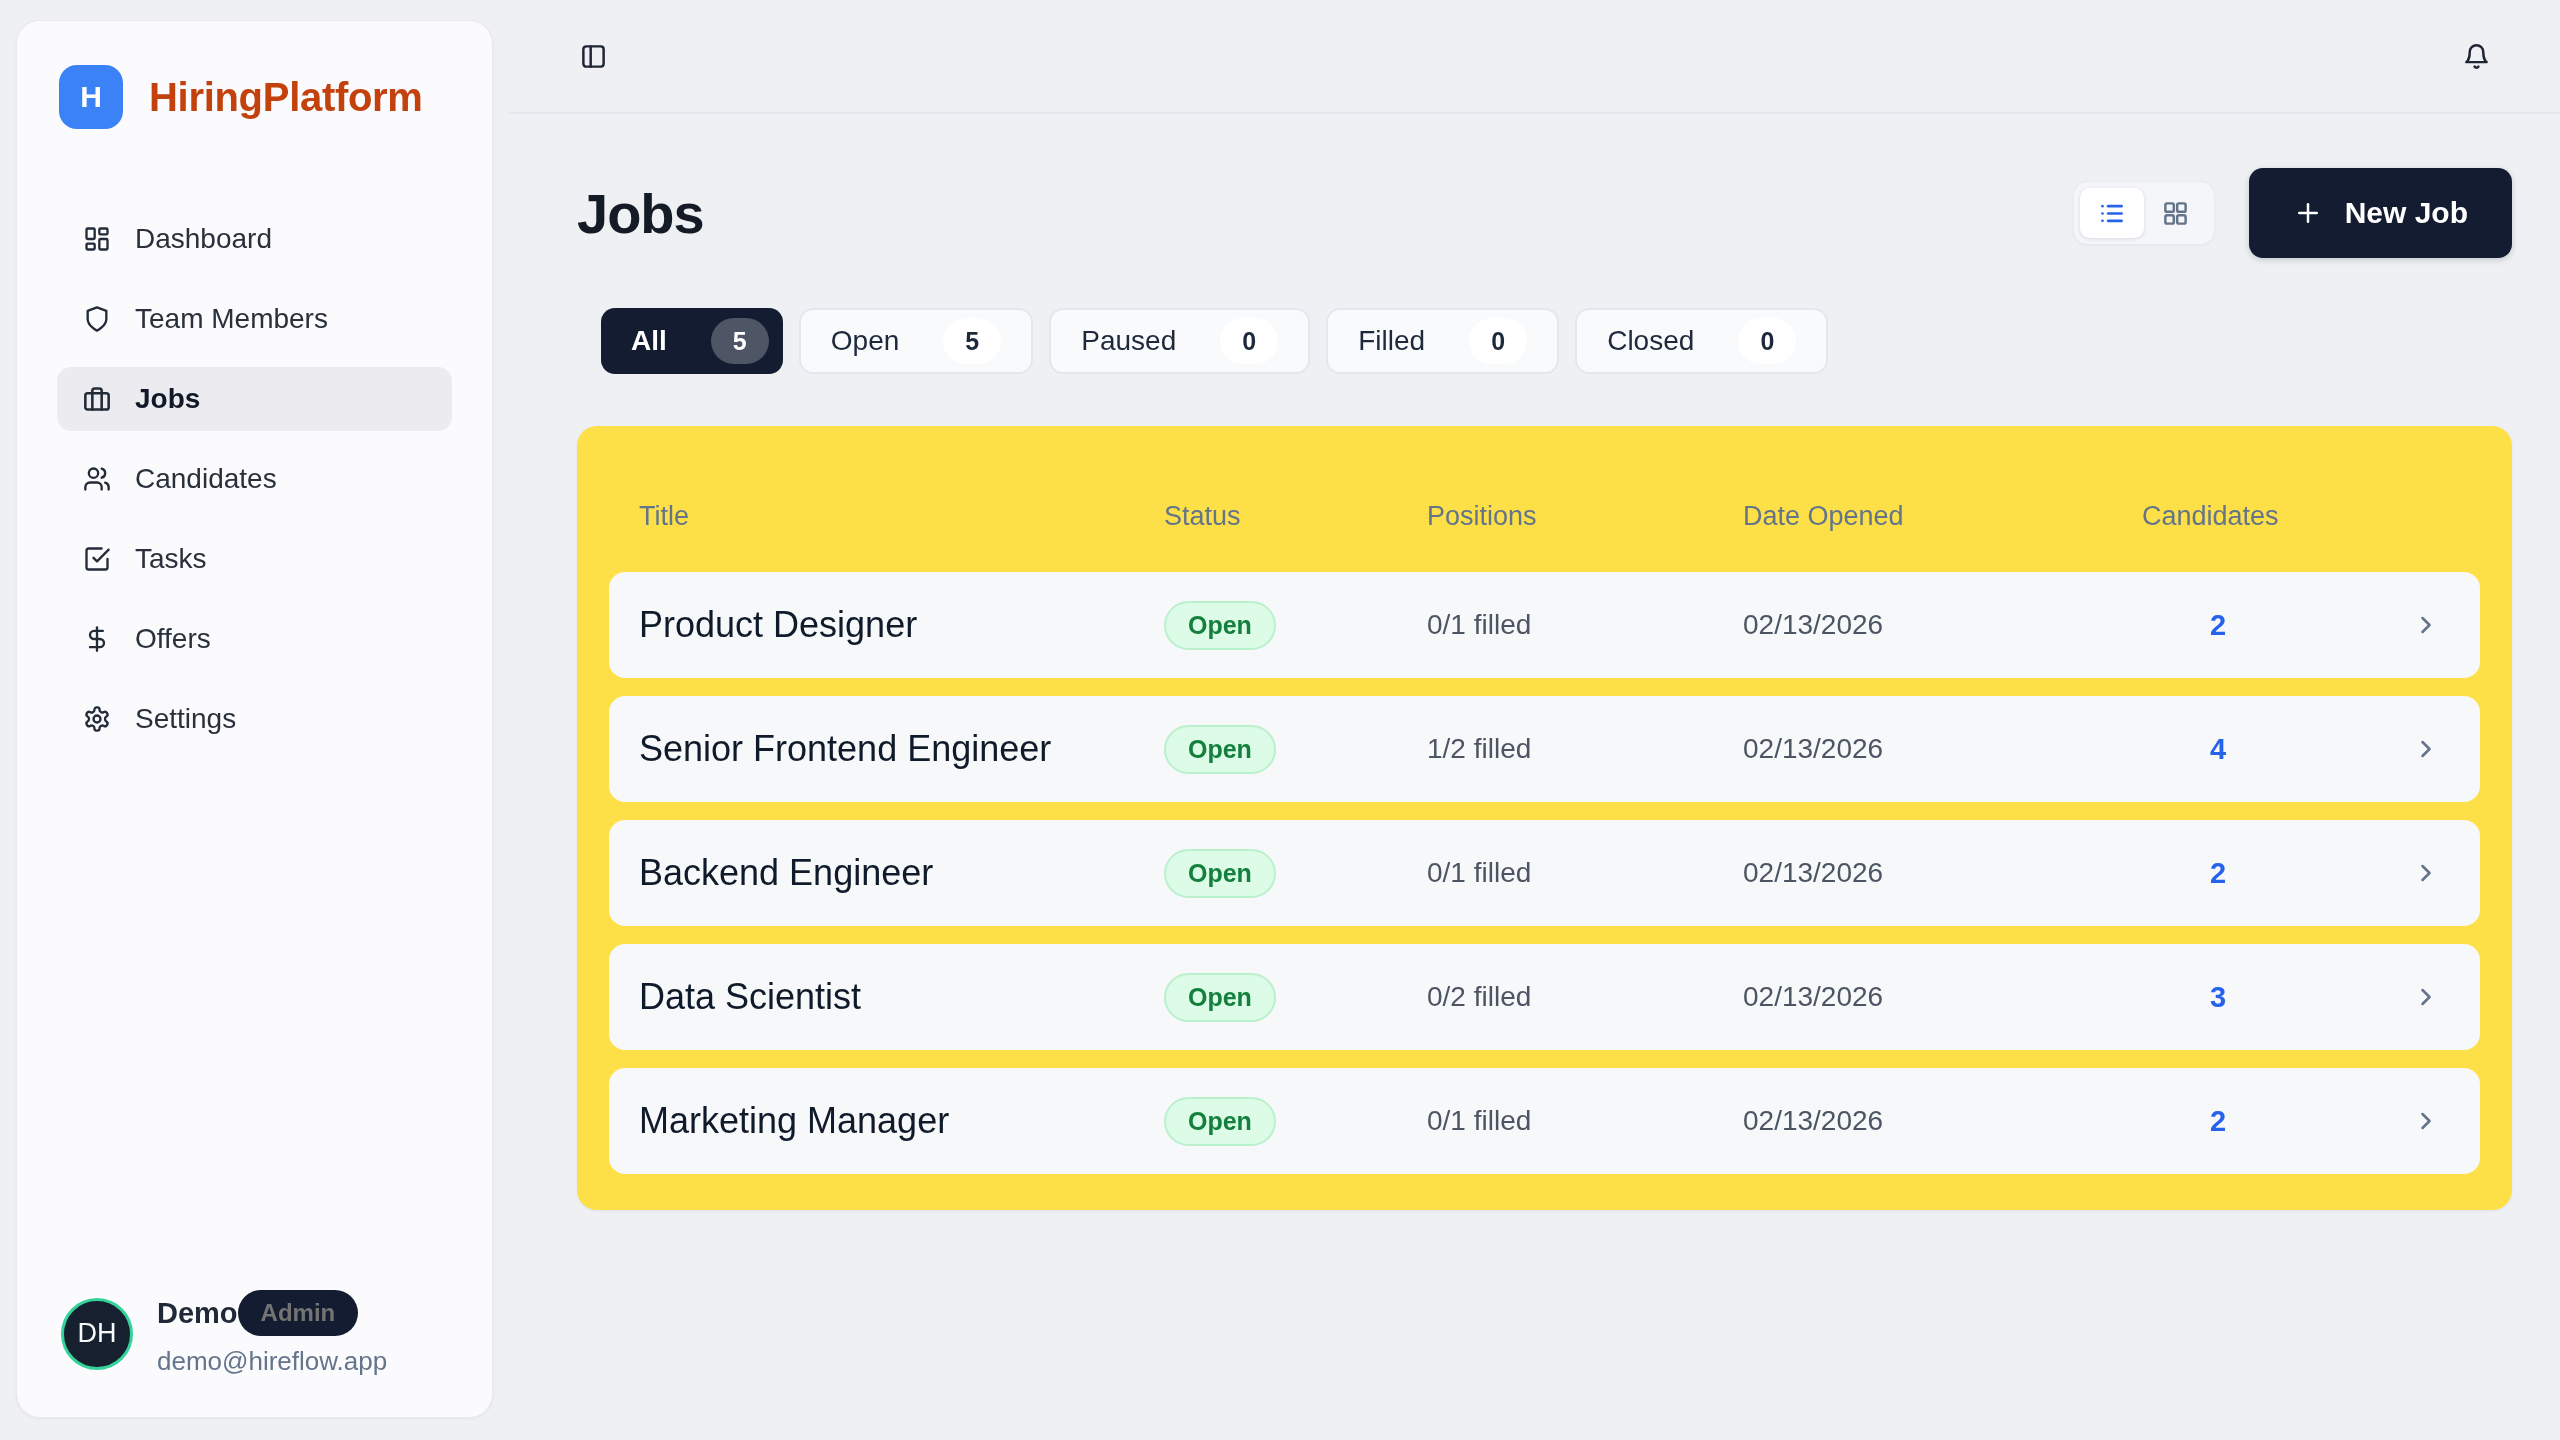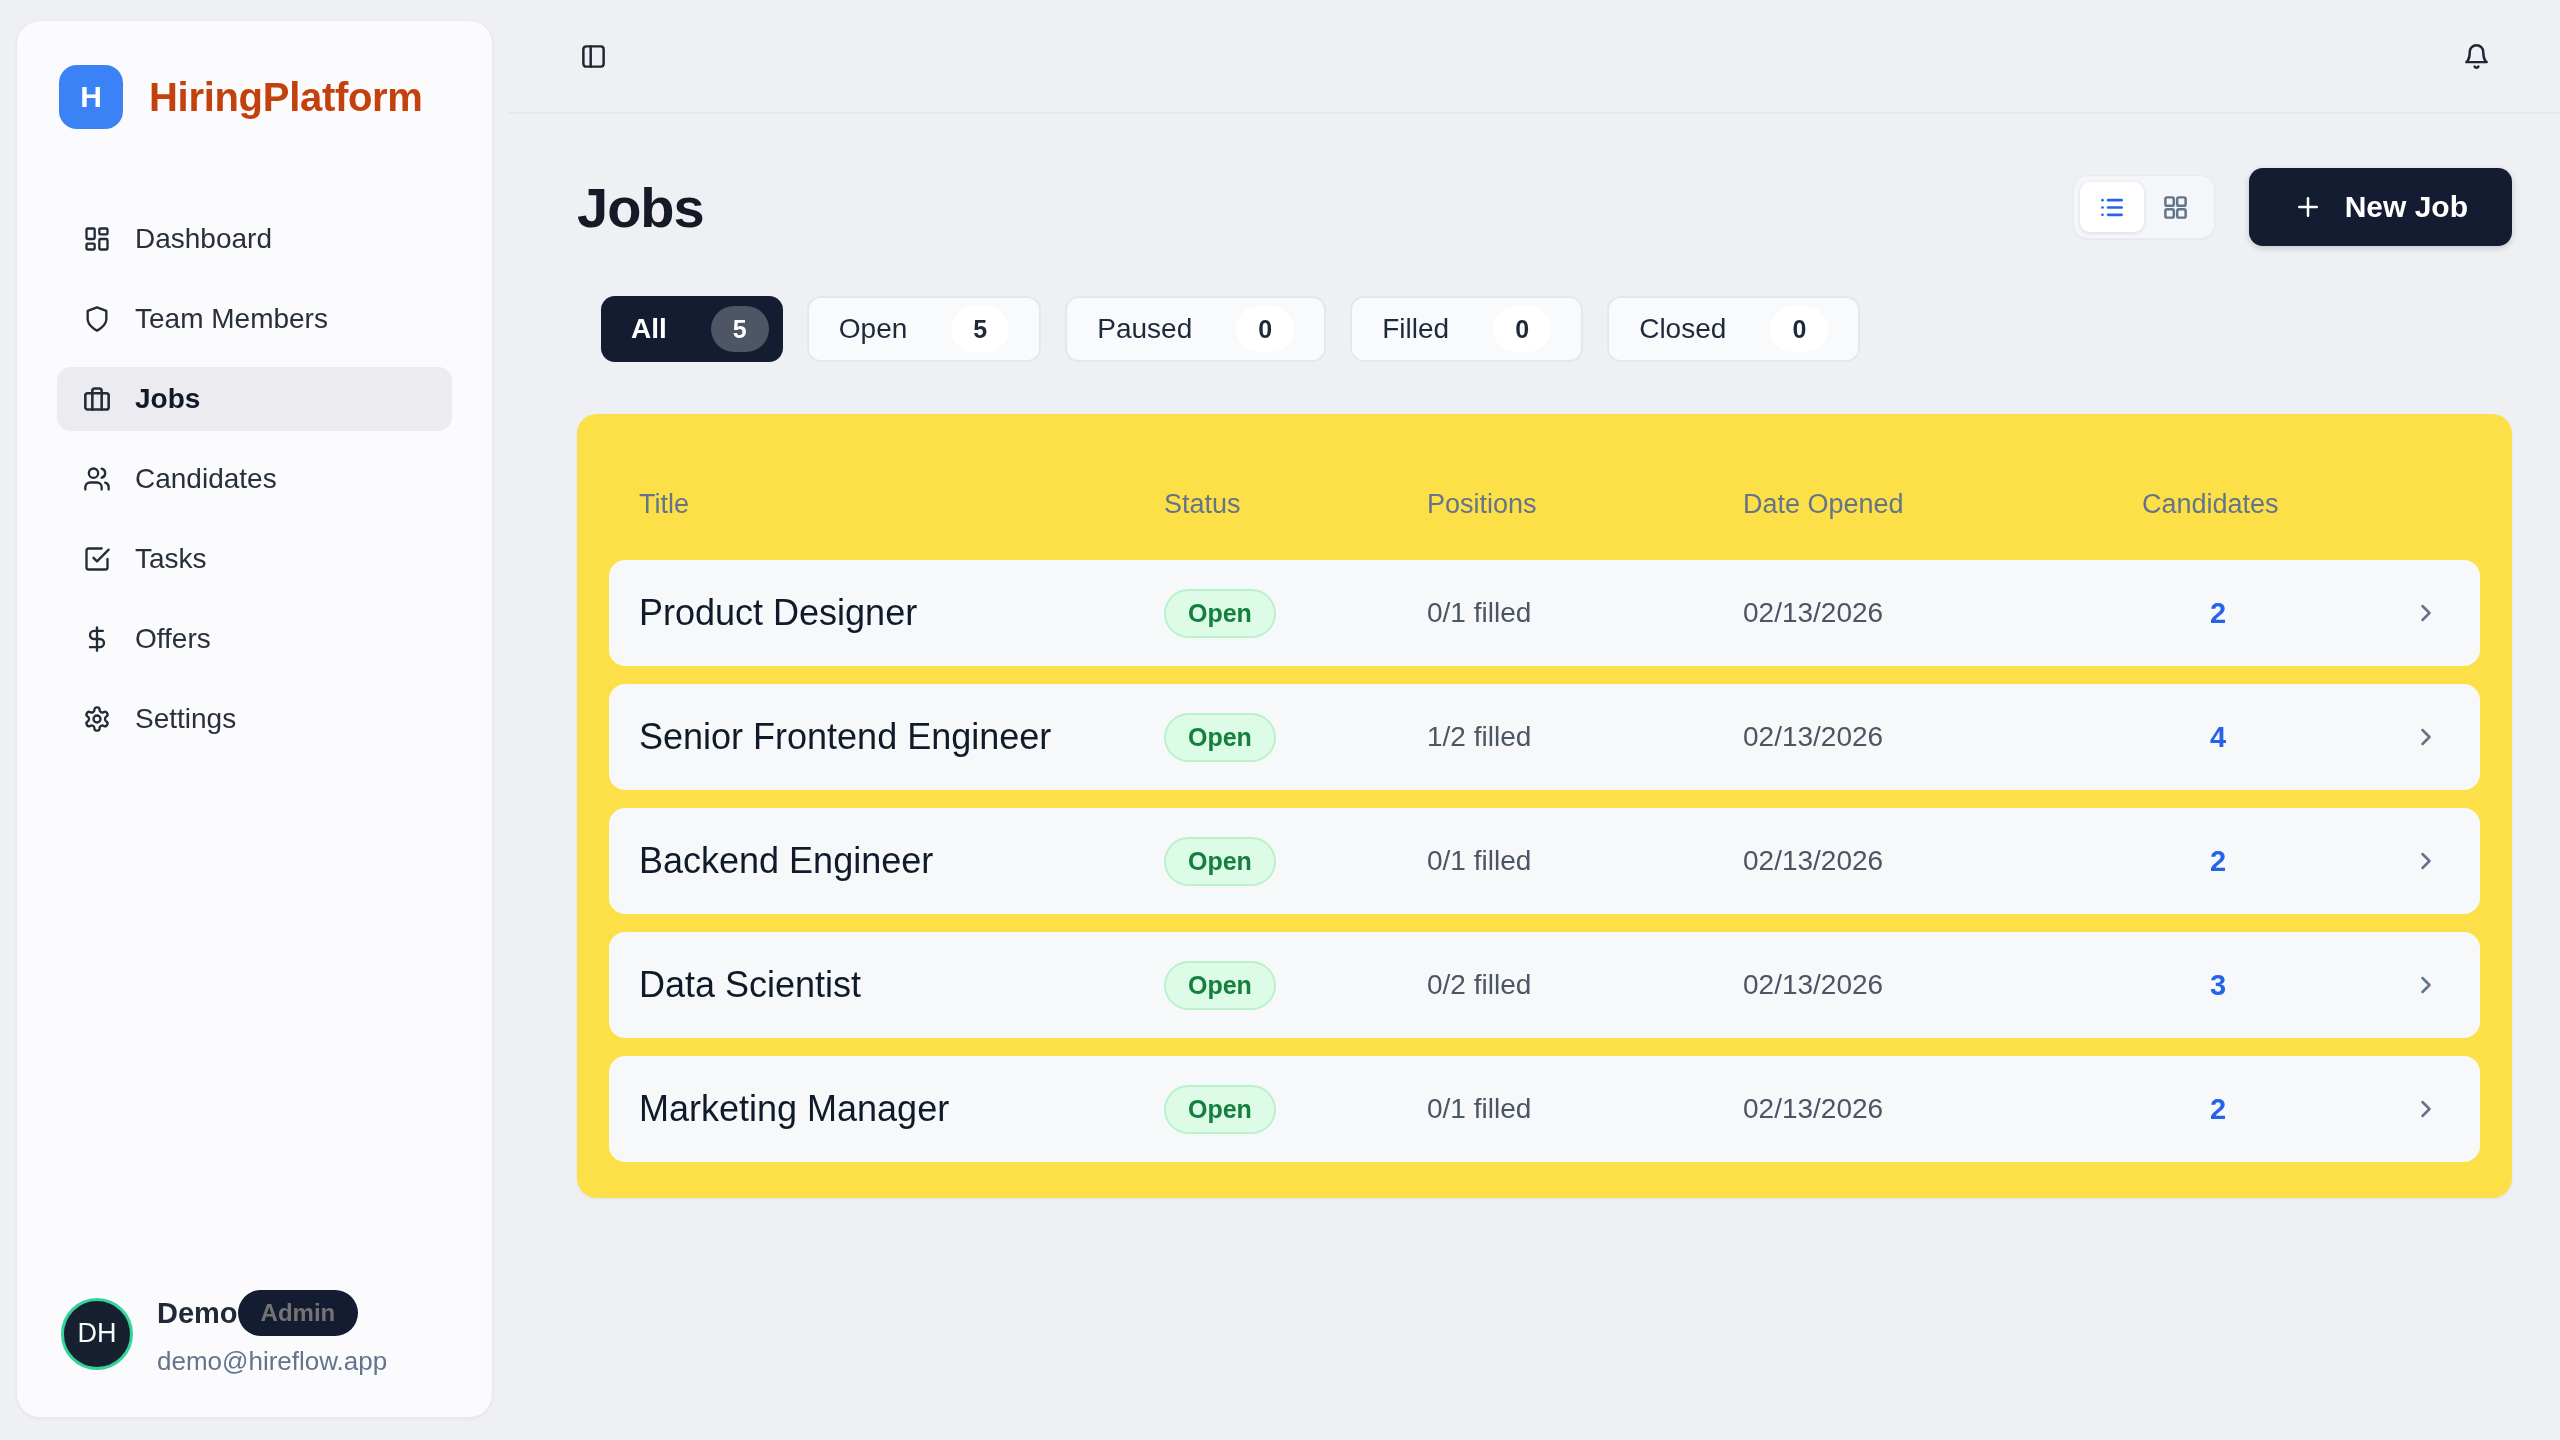--- a/index.html
+++ b/index.html
@@ -101,33 +101,33 @@
   .view-seg {
     width: 64px; height: 50px;
     display: flex; align-items: center; justify-content: center;
     border-radius: 10px; cursor: pointer;
     color: #64748b;
   }
   .view-seg.active { background: #ffffff; color: #2563eb; box-shadow: 0 1px 4px rgba(16,24,40,.12); }
   .view-seg svg { width: 27px; height: 27px; }
 
   .new-job-btn {
-    height: 78px;
+    height: 90px;
     background: #131c30;
     color: #ffffff;
     border: none; border-radius: 14px;
     padding: 0 44px;
     display: flex; align-items: center; gap: 22px;
     font-family: inherit; font-size: 30px; font-weight: 600;
     cursor: pointer;
     box-shadow: 0 2px 6px rgba(16,24,40,.18);
   }
   .new-job-btn svg { width: 30px; height: 30px; }
 
-  .filter-tabs { margin-top: 50px; display: flex; gap: 24px; padding-left: 24px; }
+  .filter-tabs { margin-top: 50px; display: flex; gap: 16px; padding-left: 24px; }
   .tab {
     height: 66px;
     display: flex; align-items: center;
     border-radius: 14px;
     padding: 0 30px;
     cursor: pointer;
     font-size: 28px;
   }
   .tab .tab-count {
     margin-left: 44px;

